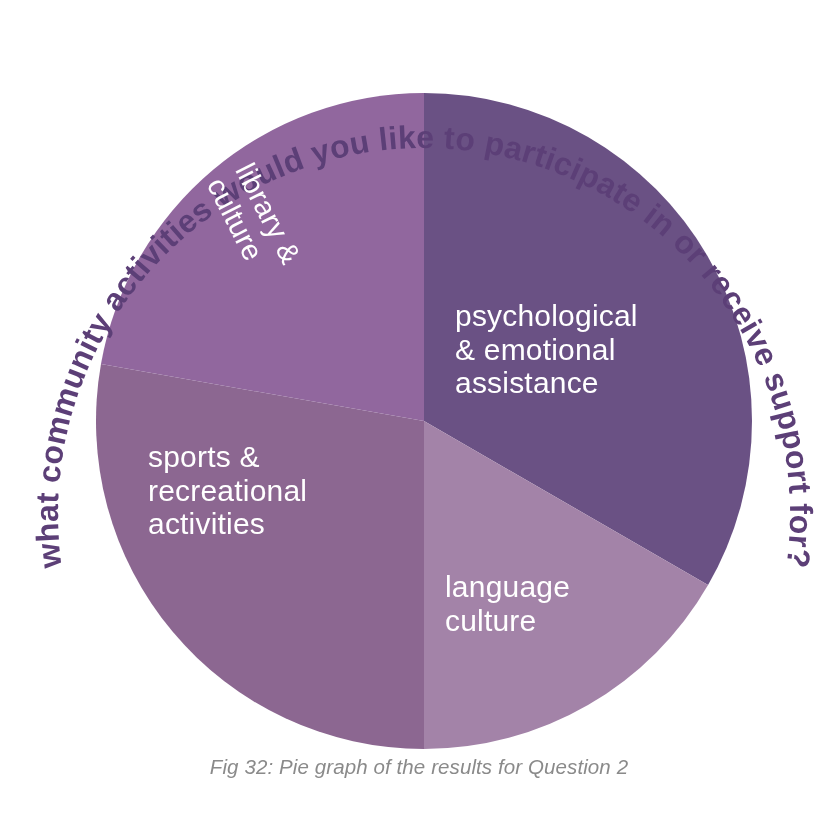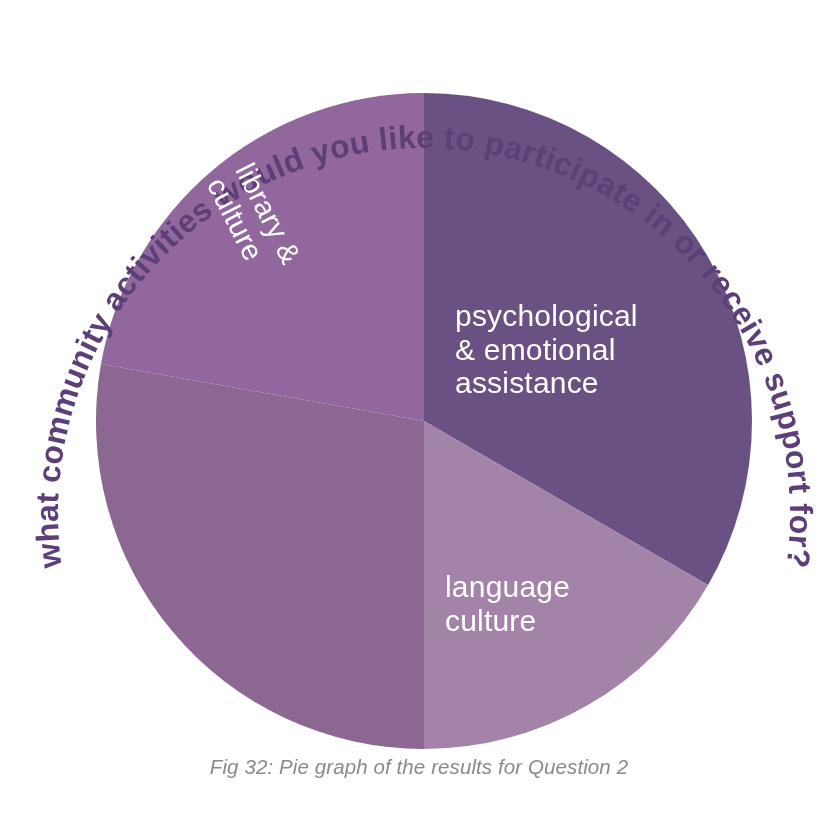--- a/index.html
+++ b/index.html
@@ -122,20 +122,23 @@
     </defs>
     <text class="curved-title-text" fill="#5c3f77" style="font-size: 31.9px;">
       <textPath href="#title-arc" startOffset="50%" text-anchor="middle">what community activities would you like to participate in or receive support for?</textPath>
     </text>
   </svg>
 
   <div class="slice-label" id="label-psychological">psychological
 &amp; emotional
 assistance</div>
 
+  <div class="slice-label" id="label-sports">sports &amp;
+recreational
+activities</div>
 
   <div class="slice-label" id="label-language">language
 culture</div>
 
   <div class="slice-label" id="label-library">library &amp;
 culture</div>
 
   <div id="caption">Fig 32: Pie graph of the results for Question 2</div>
 
 </div>

